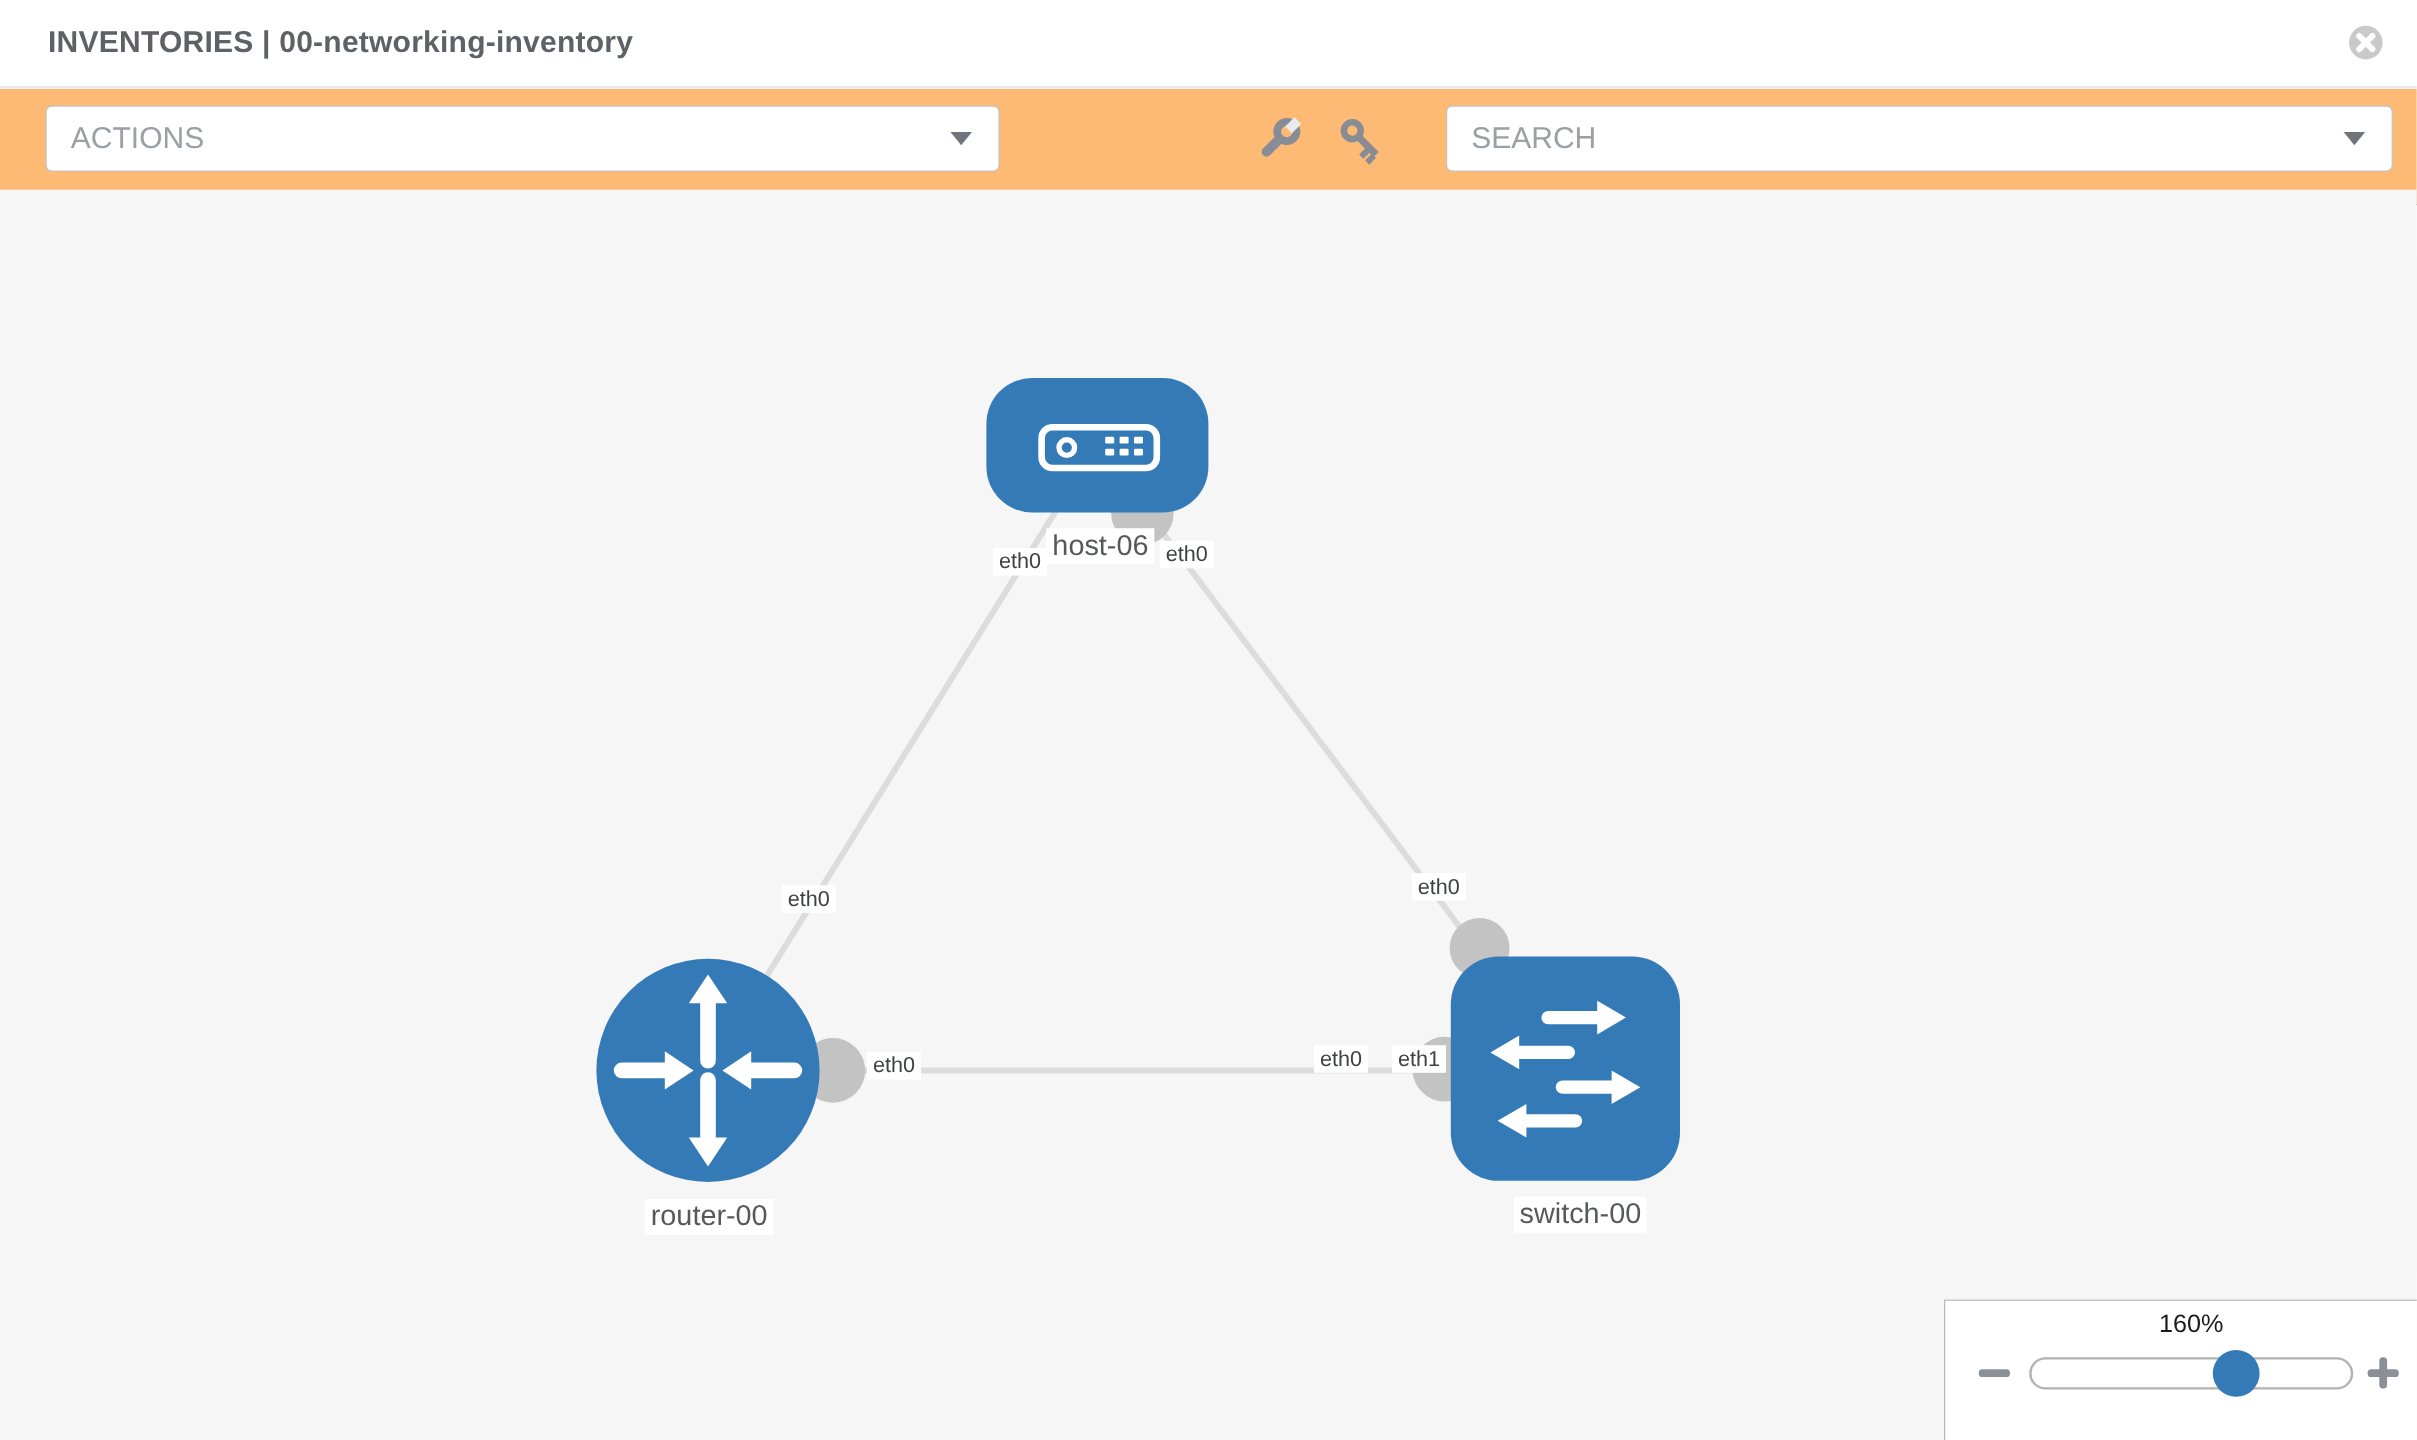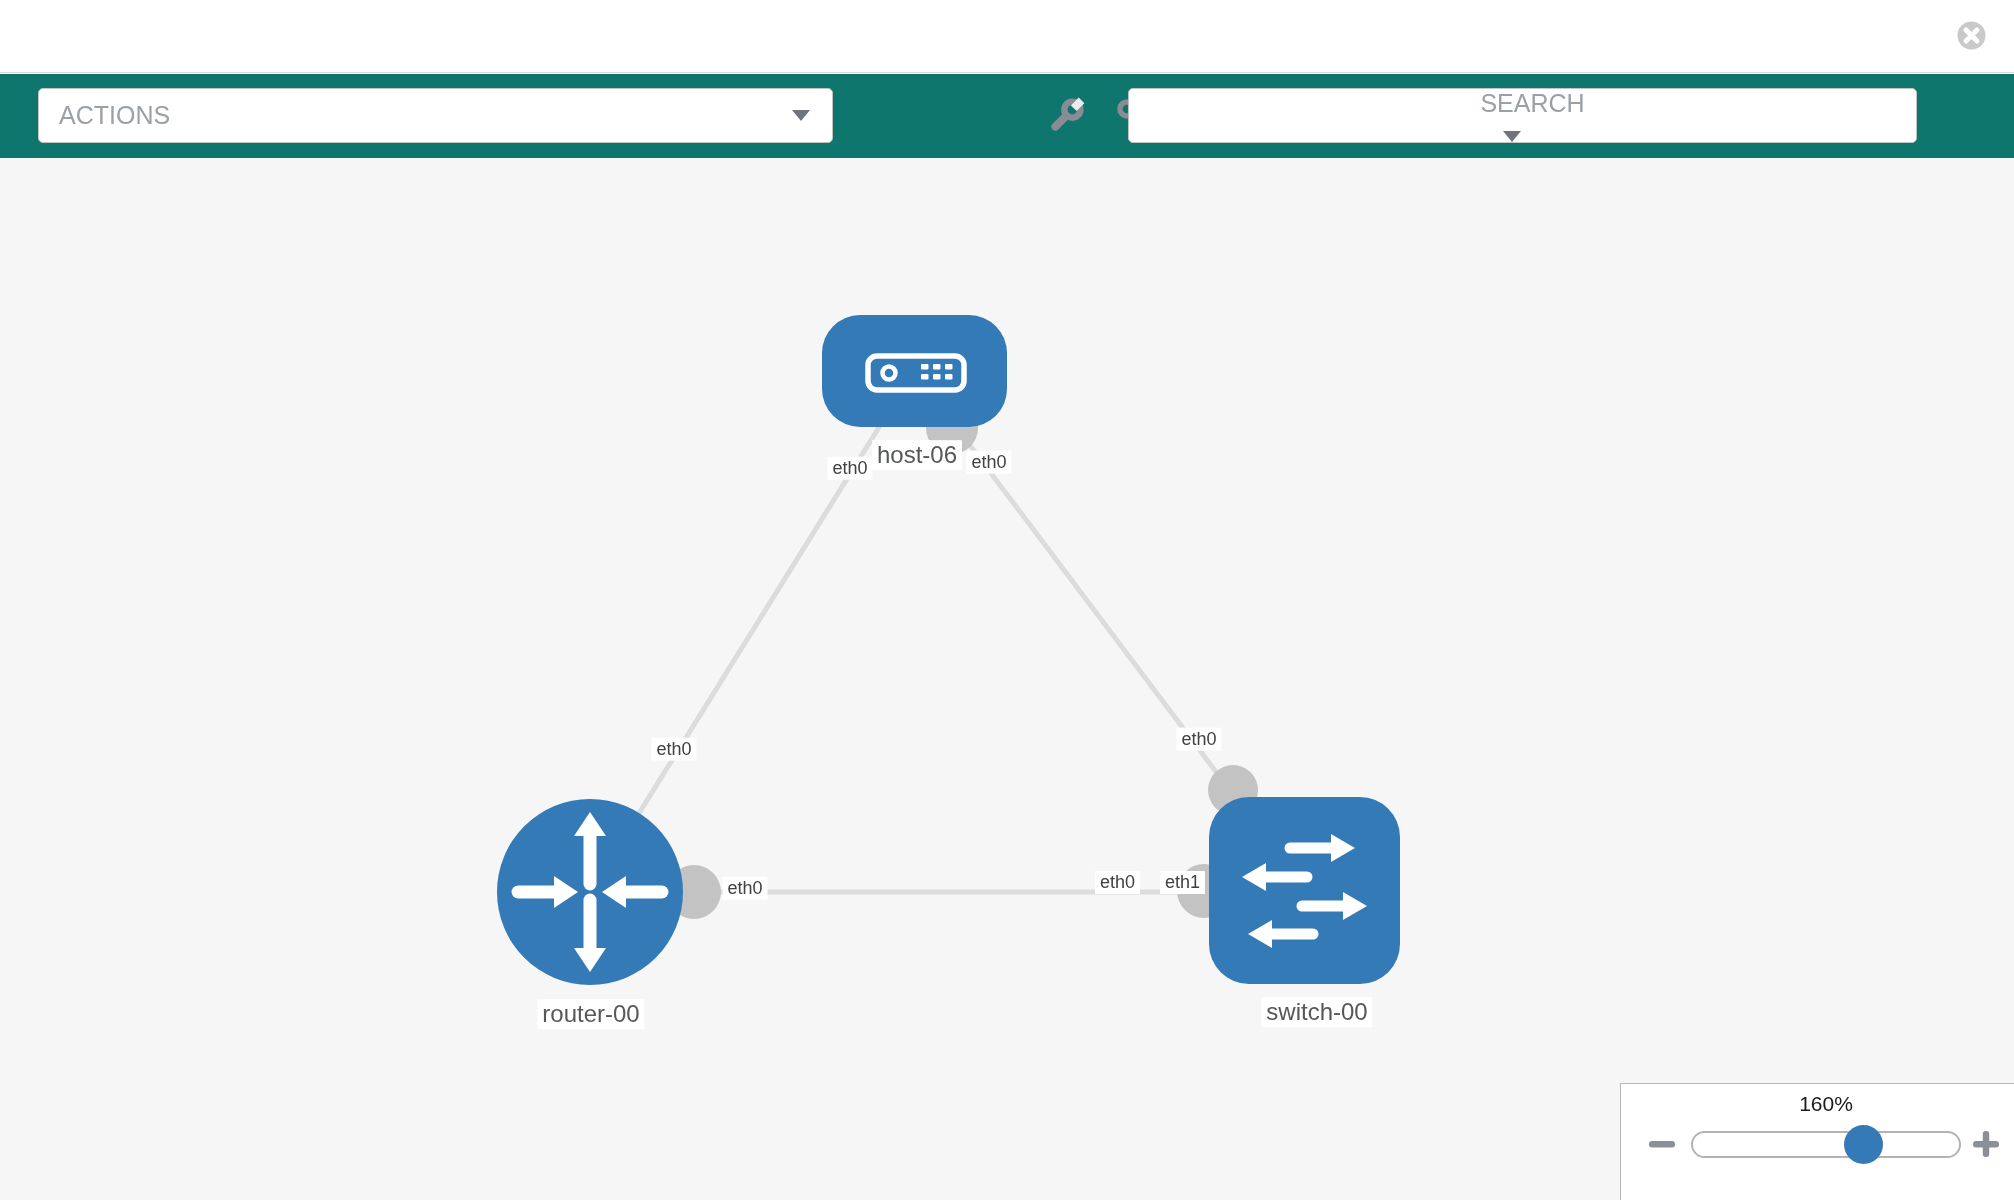--- a/index.html
+++ b/index.html
@@ -20,38 +20,38 @@
     font-size: 25px; font-weight: bold; color: #5e6266; letter-spacing: 0.2px;
   }
   .close-btn {
     position: absolute; right: 28px; top: 21px; width: 29px; height: 29px;
     cursor: pointer;
   }
 
   
   .toolbar {
     position: absolute; left: 0; top: 74px; width: 2014px; height: 97px;
-    background: #0f766e; border-bottom: 1px solid #4d7c0f;
+    background: #fdba74; border-bottom: 1px solid #4d7c0f;
   }
   .select-box {
     position: absolute; top: 14px; height: 55px;
     background: #ffffff; border: 1px solid #c3c3c3; border-radius: 5px;
     display: flex; align-items: center; cursor: pointer;
   }
   .select-box .select-text {
     font-size: 25px; color: #9ba0a5; padding-left: 20px;
     flex: 1; white-space: nowrap; overflow: hidden;
   }
   .caret {
     width: 0; height: 0; margin-right: 22px;
     border-left: 9px solid transparent; border-right: 9px solid transparent;
     border-top: 11px solid #70747b;
   }
   .actions-box { left: 38px; width: 795px; }
-  .search-box  { left: 1128px; width: 789px; flex-direction: column; }
+  .search-box  { left: 1205px; width: 789px; }
   .tool-icon { position: absolute; top: 14px; width: 55px; height: 55px;
     display: flex; align-items: center; justify-content: center; cursor: pointer; }
   .wrench-pos { left: 1038px; }
   .key-pos    { left: 1106px; }
 
   
   .canvas {
     position: absolute; left: 0; top: 158px; width: 2014px; height: 1042px;
     background: #f6f6f6;
   }
@@ -88,20 +88,21 @@
     position: absolute; left: 223px; top: 41px; width: 39px; height: 39px;
     background: #337ab7; border-radius: 50%; cursor: grab;
   }
 </style>
 </head>
 <body>
 
 <div id="app">
 
   <div class="header">
+    <div class="page-title">INVENTORIES | 00-networking-inventory</div>
     <div class="close-btn">
       <svg width="29" height="29" viewBox="0 0 29 29">
         <circle cx="14.5" cy="14.5" r="14" fill="#c9c9c9"></circle>
         <line x1="9" y1="9" x2="20" y2="20" stroke="#ffffff" stroke-width="5" stroke-linecap="round"></line>
         <line x1="20" y1="9" x2="9" y2="20" stroke="#ffffff" stroke-width="5" stroke-linecap="round"></line>
       </svg>
     </div>
   </div>
 
   <div class="toolbar">

